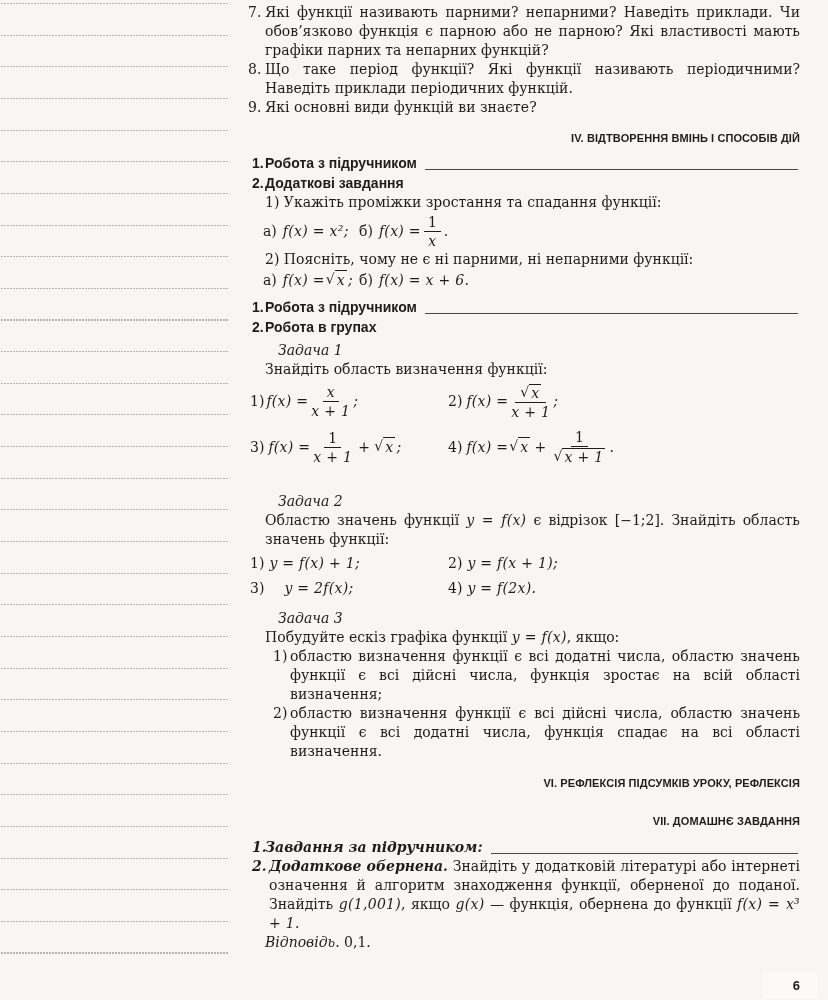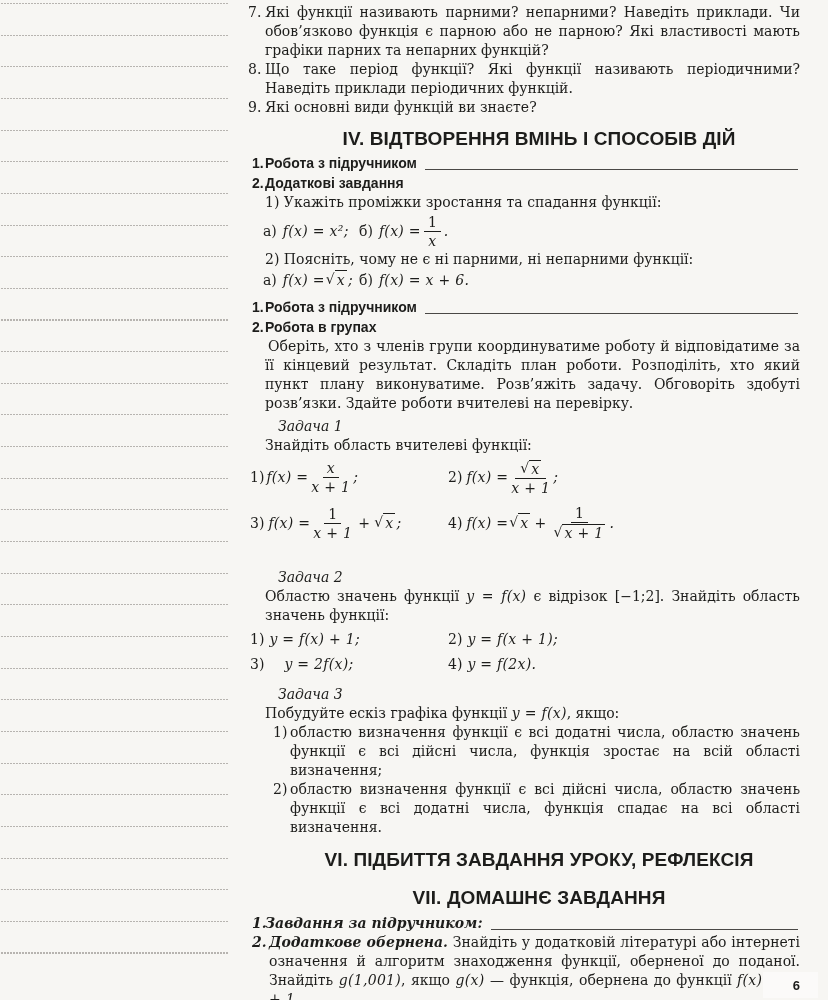--- a/index.html
+++ b/index.html
@@ -9,22 +9,22 @@
     background-image:
       repeating-linear-gradient(to right,#f7f6f3 0 1px,rgba(0,0,0,0) 1px 3px),
       repeating-linear-gradient(to bottom,#b7b4b0 0 1px,rgba(0,0,0,0) 1px 31.65px);
   }
   .main{position:absolute;left:248px;top:0;width:552px;
     font-family:"DejaVu Serif","Liberation Serif",serif;font-size:14px;line-height:19px;
     text-align:justify;padding-top:3px;}
   .q{display:flex;}
   .q .no{flex:none;width:17px;}
   .q .tx{flex:1;}
-  .hd{font-family:"Liberation Sans",sans-serif;font-weight:700;font-size:19px;line-height:19px;
-    margin-left:30px;text-align:center;letter-spacing:.1px;}
+  .hd{font-family:"Liberation Sans",sans-serif;font-weight:700;font-size:11px;line-height:19px;
+    margin-left:30px;text-align:right;letter-spacing:.1px;}
   .bi{display:flex;align-items:flex-end;font-family:"Liberation Sans",sans-serif;font-weight:700;
     font-size:14px;line-height:20px;margin-left:4px;text-align:left;}
   .bi .no{flex:none;width:13px;}
   .blank{flex:1;border-bottom:1px solid #4a4845;margin:0 2px 3px 8px;height:14px;}
   .sub{margin-left:17px;}
   .zt{font-style:italic;margin-left:30px;text-align:left;}
   .mrow{display:flex;align-items:center;margin-left:2px;text-align:left;}
   .cell{display:inline-flex;align-items:center;white-space:nowrap;}
   .c198{width:198px;}
   .c96{width:96px;}
@@ -110,24 +110,23 @@
 
     <div class="bi" style="margin-top:6px;">
       <span class="no">1.</span>
       <span>Робота з підручником</span>
       <span class="blank"></span>
     </div>
     <div class="bi">
       <span class="no">2.</span>
       <span>Робота в групах</span>
     </div>
-    <div class="sub" style="text-indent:3px;">Оберіть, хто з членів групи координуватиме роботу й відповідатиме за її кінцевий результат. Складіть план роботи. Розподіліть, хто який пункт плану виконуватиме. Розв’яжіть задачу. Обговоріть здобуті розв’язки. Здайте роботи вчителеві на перевірку.</div>
 
     <div class="zt" style="margin-top:4px;">Задача 1</div>
-    <div class="sub">Знайдіть область вчителеві функції:</div>
+    <div class="sub">Знайдіть область визначення функції:</div>
     <div class="mrow" style="height:45px;">
       <span class="cell c198">
         <span>1)</span>
           <span class="m" style="margin-left:2px;">f(x) =</span>
         <span class="fr">
           <span class="n m">x</span>
           <span class="d m">x + 1</span>
         </span>
         <span class="m">;</span>
       </span>
@@ -199,21 +198,21 @@
           <span>4)</span>
           <span class="m" style="margin-left:5px;">y = f(2x).</span>
         </span>
     </div>
 
     <div class="zt" style="margin-top:8px;">Задача 3</div>
     <div class="sub"><span>Побудуйте ескіз графіка функції </span><span class="m">y = f(x)</span><span>, якщо:</span></div>
     <div class="hang"><span class="no">1)</span><span>областю визначення функції є всі додатні числа, областю значень функції є всі дійсні числа, функція зростає на всій області визначення;</span></div>
     <div class="hang"><span class="no">2)</span><span>областю визначення функції є всі дійсні числа, областю значень функції є всі додатні числа, функція спадає на всі області визначення.</span></div>
 
-    <div class="hd" style="margin-top:13px;">VI. ПІДБИТТЯ ЗАВДАННЯ УРОКУ, РЕФЛЕКСІЯ</div>
+    <div class="hd" style="margin-top:13px;">VI. РЕФЛЕКСІЯ ПІДСУМКІВ УРОКУ, РЕФЛЕКСІЯ</div>
 
     <div class="hd" style="margin-top:19px;">VII. ДОМАШНЄ ЗАВДАННЯ</div>
     <div class="bi" style="margin-top:6px;font-family:'DejaVu Serif',serif;font-style:italic;">
       <span class="no">1.</span>
       <span>Завдання за підручником:</span>
       <span class="blank"></span>
     </div>
     <div class="hang" style="margin-left:4px;">
       <span class="no bis">2.</span><span class="bis">Додаткове обернена.</span><span> Знайдіть у додатковій літературі або інтернеті означення й алгоритм знаходження функції, оберненої до поданої. Знайдіть </span><span class="m">g(1,001)</span><span>, якщо </span><span class="m">g(x)</span><span> — функція, обернена до функції </span><span class="m">f(x) = x³ + 1.</span>
     </div>

